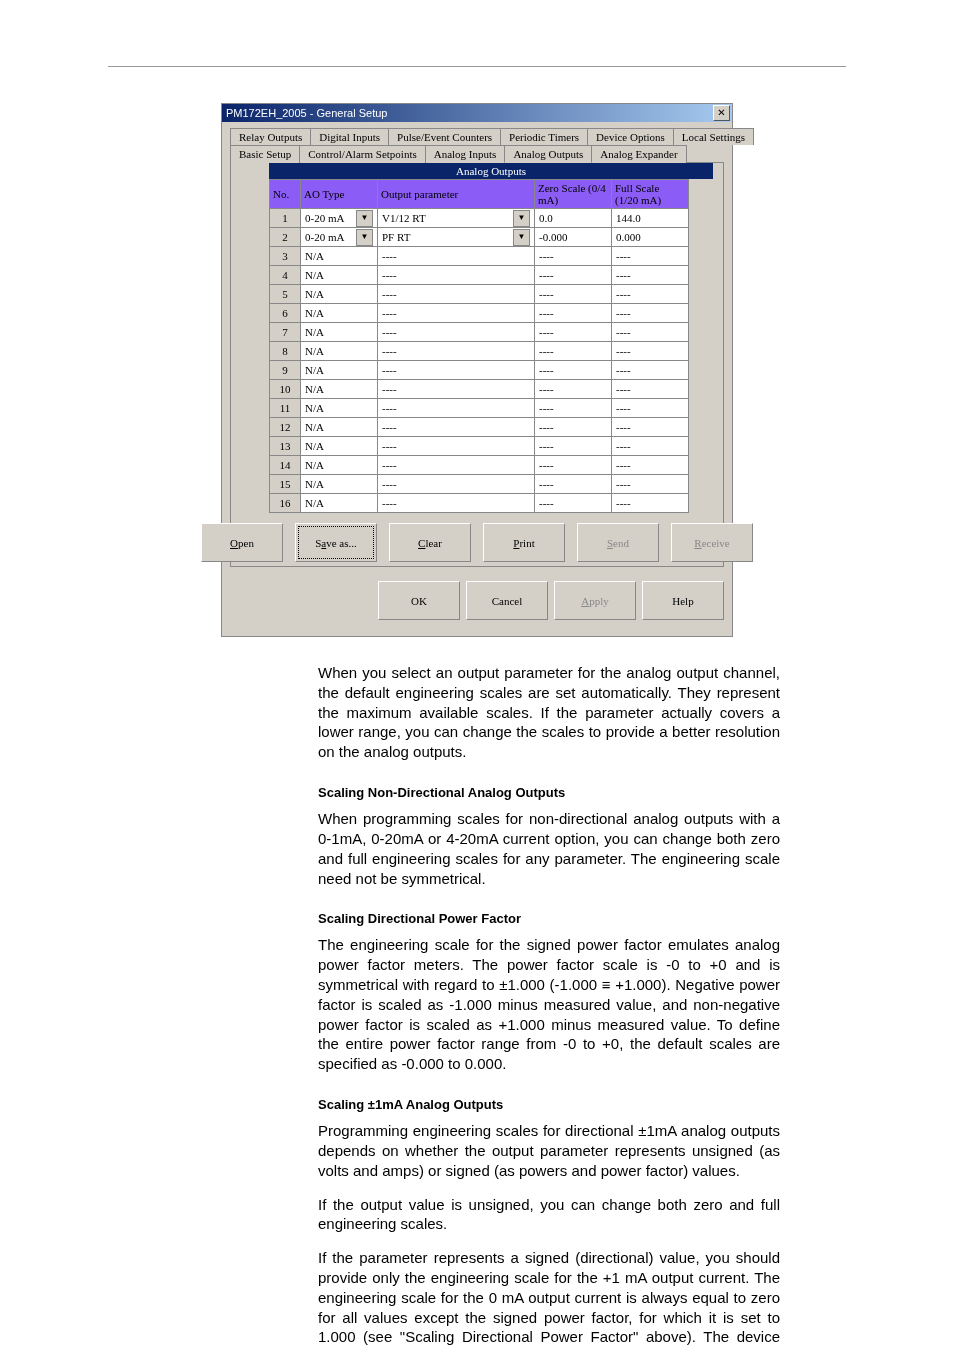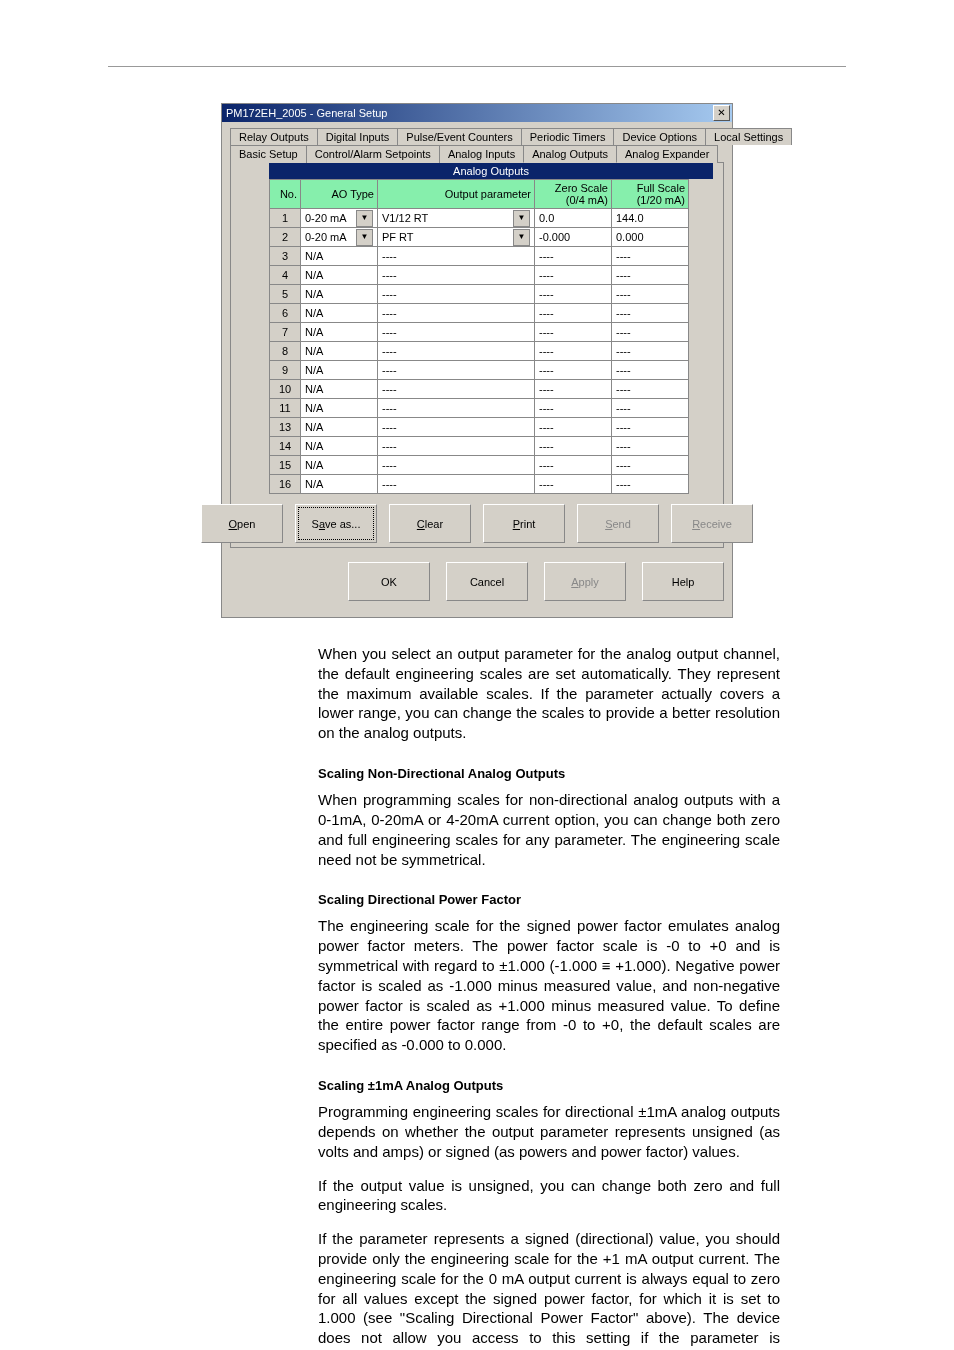--- a/index.html
+++ b/index.html
@@ -3,33 +3,33 @@
 <meta charset="utf-8">
 <style>
   html,body{margin:0;padding:0;background:#fff;font-family:Arial,Helvetica,sans-serif;color:#000;}
   .page{width:954px;height:1350px;margin:0 auto;position:relative;box-sizing:border-box;padding:50px 0 0 0;}
   .hr{border:0;border-top:1px solid #999;margin:16px 108px 36px 108px;}
 
   
   .dialog{width:510px;margin:0 auto;background:#d4d0c8;border:1px solid #888;position:relative;}
   .titlebar{height:18px;background:linear-gradient(90deg,#0a246a 0%,#a6caf0 100%);color:#fff;font-size:11px;line-height:18px;padding-left:4px;display:flex;align-items:center;justify-content:space-between;}
   .titlebar .close{width:15px;height:14px;background:#d4d0c8;color:#000;font-size:10px;line-height:14px;text-align:center;margin-right:2px;border:1px solid #fff;border-right-color:#555;border-bottom-color:#555;font-family:Arial;}
-  .dlg-body{padding:6px 8px 12px 8px;}
+  .dlg-body{padding:6px 8px 12px 8px;font-family:Liberation Serif, serif;}
 
   
   .tabrow{display:flex;font-size:11px;}
   .tab{padding:2px 8px 2px 8px;border:1px solid #888;border-bottom:none;background:#d4d0c8;margin-right:-1px;white-space:nowrap;cursor:pointer;}
   .tab.active{background:#d4d0c8;position:relative;z-index:2;border-bottom:1px solid #d4d0c8;}
   .tabpanel{border:1px solid #888;background:#d4d0c8;padding:0;margin-top:-1px;}
 
   
   .tbl-wrap{margin:0 0 0 38px;padding-right:10px;}
   .tbl-title{background:#0a246a;color:#fff;font-size:11px;text-align:center;padding:2px 0;}
   table.grid{border-collapse:collapse;font-size:11px;background:#fff;width:420px;}
-  table.grid th{background:#86efac;border:1px solid #888;font-weight:normal;padding:2px 3px;text-align:right;}
+  table.grid th{background:#8b5cf6;border:1px solid #888;font-weight:normal;padding:2px 3px;text-align:left;}
   table.grid td{border:1px solid #888;padding:0 4px;height:18px;vertical-align:middle;}
   table.grid td.no{background:#d4d0c8;text-align:center;width:22px;}
   .cell-dd{display:flex;align-items:center;justify-content:space-between;}
   .dd-btn{width:15px;height:15px;background:#d4d0c8;border:1px solid #888;display:flex;align-items:center;justify-content:center;font-size:8px;line-height:8px;}
 
   
   .btnrow{display:flex;gap:12px;justify-content:center;margin:10px 0 4px 0;}
   .btn{min-width:64px;height:21px;font-size:11px;background:#d4d0c8;border:1px solid #888;border-top-color:#fff;border-left-color:#fff;display:flex;align-items:center;justify-content:center;padding:8px 8px;cursor:pointer;}
   .btn.focus{outline:1px dotted #000;outline-offset:-4px;}
   .btn.disabled{color:#888;cursor:default;}
@@ -174,20 +174,27 @@
                   <td>----</td>
                 </tr>
                 <tr>
                   <td class="no">11</td>
                   <td>N/A</td>
                   <td>----</td>
                   <td>----</td>
                   <td>----</td>
                 </tr>
                 <tr>
+                  <td class="no">12</td>
+                  <td>N/A</td>
+                  <td>----</td>
+                  <td>----</td>
+                  <td>----</td>
+                </tr>
+                <tr>
                   <td class="no">13</td>
                   <td>N/A</td>
                   <td>----</td>
                   <td>----</td>
                   <td>----</td>
                 </tr>
                 <tr>
                   <td class="no">14</td>
                   <td>N/A</td>
                   <td>----</td>
@@ -227,21 +234,21 @@
             </div>
           <div class="btn disabled">
               <span><span class="u">S</span>end</span>
             </div>
           <div class="btn disabled">
               <span><span class="u">R</span>eceive</span>
             </div>
         </div>
       </div>
 
-      <div class="btnrow" style="justify-content:flex-end;margin-top:14px;gap:16px;">
+      <div class="btnrow" style="justify-content:flex-end;margin-top:14px;gap:6px;">
         <div class="btn">OK</div>
         <div class="btn">Cancel</div>
         <div class="btn disabled"><span class="u">A</span>pply</div>
         <div class="btn">Help</div>
       </div>
     </div>
   </div>
 
   <div class="text-col">
     <p>When you select an output parameter for the analog output channel, the default engineering scales are set automatically. They represent the maximum available scales. If the parameter actually covers a lower range, you can change the scales to provide a better resolution on the analog outputs.</p>

